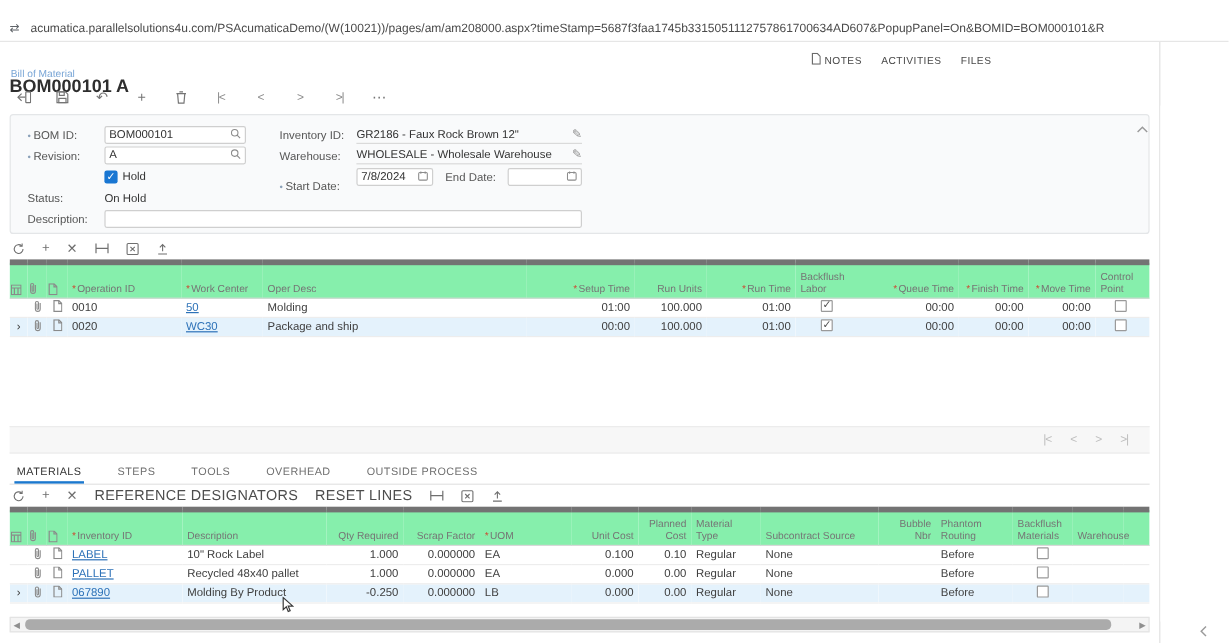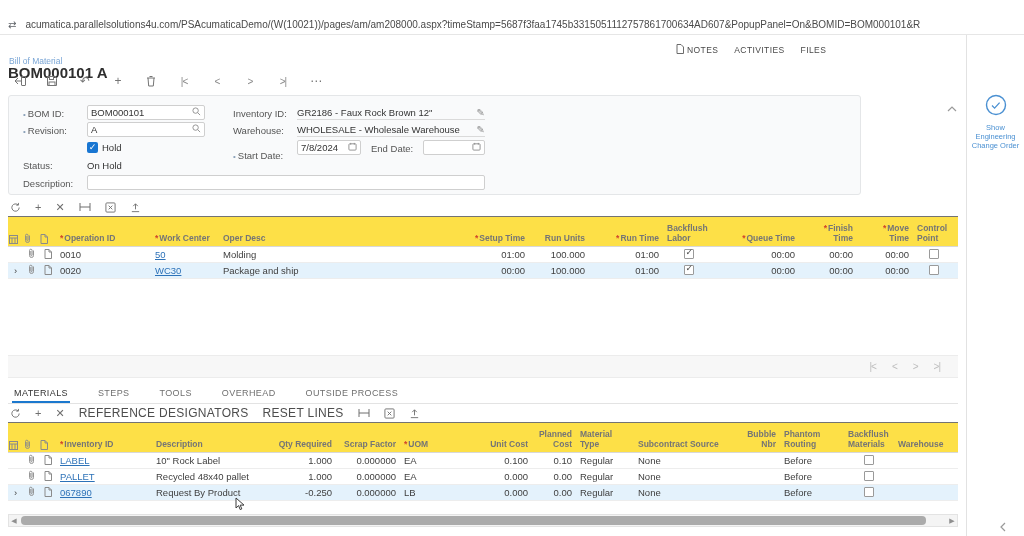--- a/index.html
+++ b/index.html
@@ -27,40 +27,40 @@
   
   .side-border { position:absolute; top:35px; left:966px; width:1px; height:501px; background:#e2e2e2; }
   .side-panel { position:absolute; top:88px; left:967px; width:57px; height:430px; background:#fff; }
   .sp-btn { margin:6px 4px 14px 4px; text-align:center; cursor:pointer; }
   .sp-btn .circ { margin:0 auto 3px auto; }
   .sp-lbl { font-size:7.5px; line-height:9px; color:#4a90d2; }
   .collapse-up { position:absolute; top:98px; left:947px; color:#9a9a9a; }
   .collapse-left { position:absolute; top:518px; left:1000px; color:#9a9a9a; }
 
   
-  .form-panel { position:absolute; top:95px; left:8px; width:853px; height:100px; background:#f9fafb; border:1px solid #e4e6e8; border-radius:3px; }
+  .form-panel { position:absolute; top:95px; left:8px; width:950px; height:100px; background:#f9fafb; border:1px solid #e4e6e8; border-radius:3px; }
   .frow { position:absolute; height:15px; display:flex; align-items:center; }
   .flabel { font-size:9.5px; color:#555; }
   .req-dot::before { content:"\2022"; color:#8aa0b8; margin-right:2px; font-size:8px; }
   .fbox { background:#fff; border:1px solid #cfcfcf; border-radius:2px; height:15px; display:flex; align-items:center; padding:0 3px; }
   .fbox input { border:none; outline:none; font-size:9.5px; color:#333; width:100%; background:transparent; font-family:inherit; }
   .funder { border-bottom:1px solid #dadada; height:15px; display:flex; align-items:center; font-size:9.5px; color:#333; }
   .ficon { color:#8c8c8c; font-size:10px; margin-left:auto; }
   .hold-cb { width:11px; height:11px; background:#1976d2; border-radius:2px; color:#fff; font-size:9px; line-height:11px; text-align:center; display:inline-block; }
   .static-val { font-size:9.5px; color:#333; }
 
   
   .grid-toolbar { position:absolute; left:10px; display:flex; align-items:center; gap:14px; height:16px; }
   .gtb { color:#6f6f6f; font-size:11px; display:flex; align-items:center; justify-content:center; cursor:pointer; }
   .gtb-txt { font-size:12px; letter-spacing:.3px; color:#4d4d4d; cursor:pointer; }
 
   
   .grid-wrap { position:absolute; left:8px; width:950px; overflow:hidden; }
   table.grid { border-collapse:collapse; table-layout:fixed; width:950px; }
-  table.grid th { border-top:1px solid #737373; border-bottom:1px solid #d8d8d8; font-weight:bold; font-size:8.5px; color:#757575; padding:2px 4px 3px 4px; vertical-align:bottom; text-align:left; height:30px; background:#fde047; }
+  table.grid th { border-top:5px solid #737373; border-bottom:1px solid #d8d8d8; font-weight:normal; font-size:8.5px; color:#757575; padding:2px 4px 3px 4px; vertical-align:bottom; text-align:left; height:30px; background:#86efac; }
   table.grid td { border-bottom:1px solid #ededed; font-size:9.5px; color:#404040; padding:0 4px; height:16px; white-space:nowrap; overflow:hidden; }
   table.grid .al-right { text-align:right; }
   table.grid .al-center { text-align:center; }
   table.grid tr.sel td { background:#e4f2fc; }
   table.grid td.hl { background:#c9e3f6; }
   td.icn, th.icn { padding:0 1px !important; text-align:center; color:#8a8a8a; }
   .exp { color:#6b6b6b; font-size:9px; }
   a.lnk { color:#2d72b8; text-decoration:underline; cursor:pointer; }
   .cb { display:inline-block; width:10px; height:10px; border:1px solid #9a9a9a; border-radius:1px; background:#fff; position:relative; }
   .cb.on::after { content:"\2713"; position:absolute; left:0.5px; top:-2.5px; font-size:9px; color:#4d4d4d; }
@@ -501,21 +501,21 @@
           <tr class="sel">
             <td class="icn exp">›</td>
             <td class="icn"><svg width="7" height="11" viewBox="0 0 7 11">
                 <path d="M5.5 2.5v5a2 2 0 0 1-4 0v-5a1.3 1.3 0 0 1 2.6 0v4.6a.65.65 0 0 1-1.3 0V3" fill="none" stroke="#8a8a8a" stroke-width=".9"></path>
               </svg></td>
             <td class="icn"><svg width="8" height="10" viewBox="0 0 8 10">
                 <path d="M1 .5h4L7.5 3v6.5h-6.5z" fill="none" stroke="#8a8a8a"></path>
                 <path d="M5 .5V3h2.5" fill="none" stroke="#8a8a8a"></path>
               </svg></td>
             <td><a class="lnk">067890</a></td>
-            <td>Request By Product</td>
+            <td>Molding By Product</td>
             <td class="al-right hl">-0.250</td>
             <td class="al-right">0.000000</td>
             <td>LB</td>
             <td class="al-right">0.000</td>
             <td class="al-right">0.00</td>
             <td>Regular</td>
             <td>None</td>
             <td class="al-right"></td>
             <td>Before</td>
             <td class="al-center"><span class="cb"></span></td>
@@ -530,27 +530,20 @@
     <span class="hs-arrow">◀</span>
     <span class="hs-thumb"></span>
     <span class="hs-arrow" style="margin-left:auto;">▶</span>
   </div>
 
   <div class="side-border"></div>
   <span class="collapse-up"><svg width="10" height="6" viewBox="0 0 10 6">
         <path d="M1 5l4-4 4 4" fill="none" stroke="#9a9a9a" stroke-width="1.2"></path>
       </svg></span>
   <div class="side-panel">
-    <div class="sp-btn">
-      <div class="circ"><svg width="22" height="22" viewBox="0 0 22 22">
-            <circle cx="11" cy="11" r="9.5" fill="none" stroke="#4a90d2" stroke-width="1.4"></circle>
-            <path d="M7 11.5l2.6 2.6 5-5.5" fill="none" stroke="#4a90d2" stroke-width="1.3"></path>
-          </svg></div>
-      <div class="sp-lbl">Show Engineering Change Order</div>
-    </div>
   </div>
   <span class="collapse-left"><svg width="6" height="10" viewBox="0 0 6 10">
         <path d="M5 1 1 5l4 4" fill="none" stroke="#9a9a9a" stroke-width="1.2"></path>
       </svg></span>
 
 
   <span class="cursor"><svg width="10" height="14" viewBox="0 0 10 14">
         <path d="M1 1v10l2.6-2.4 1.6 4 1.6-.7-1.6-3.8H9z" fill="#fff" stroke="#3a3a3a" stroke-width="1"></path>
       </svg></span>
 

